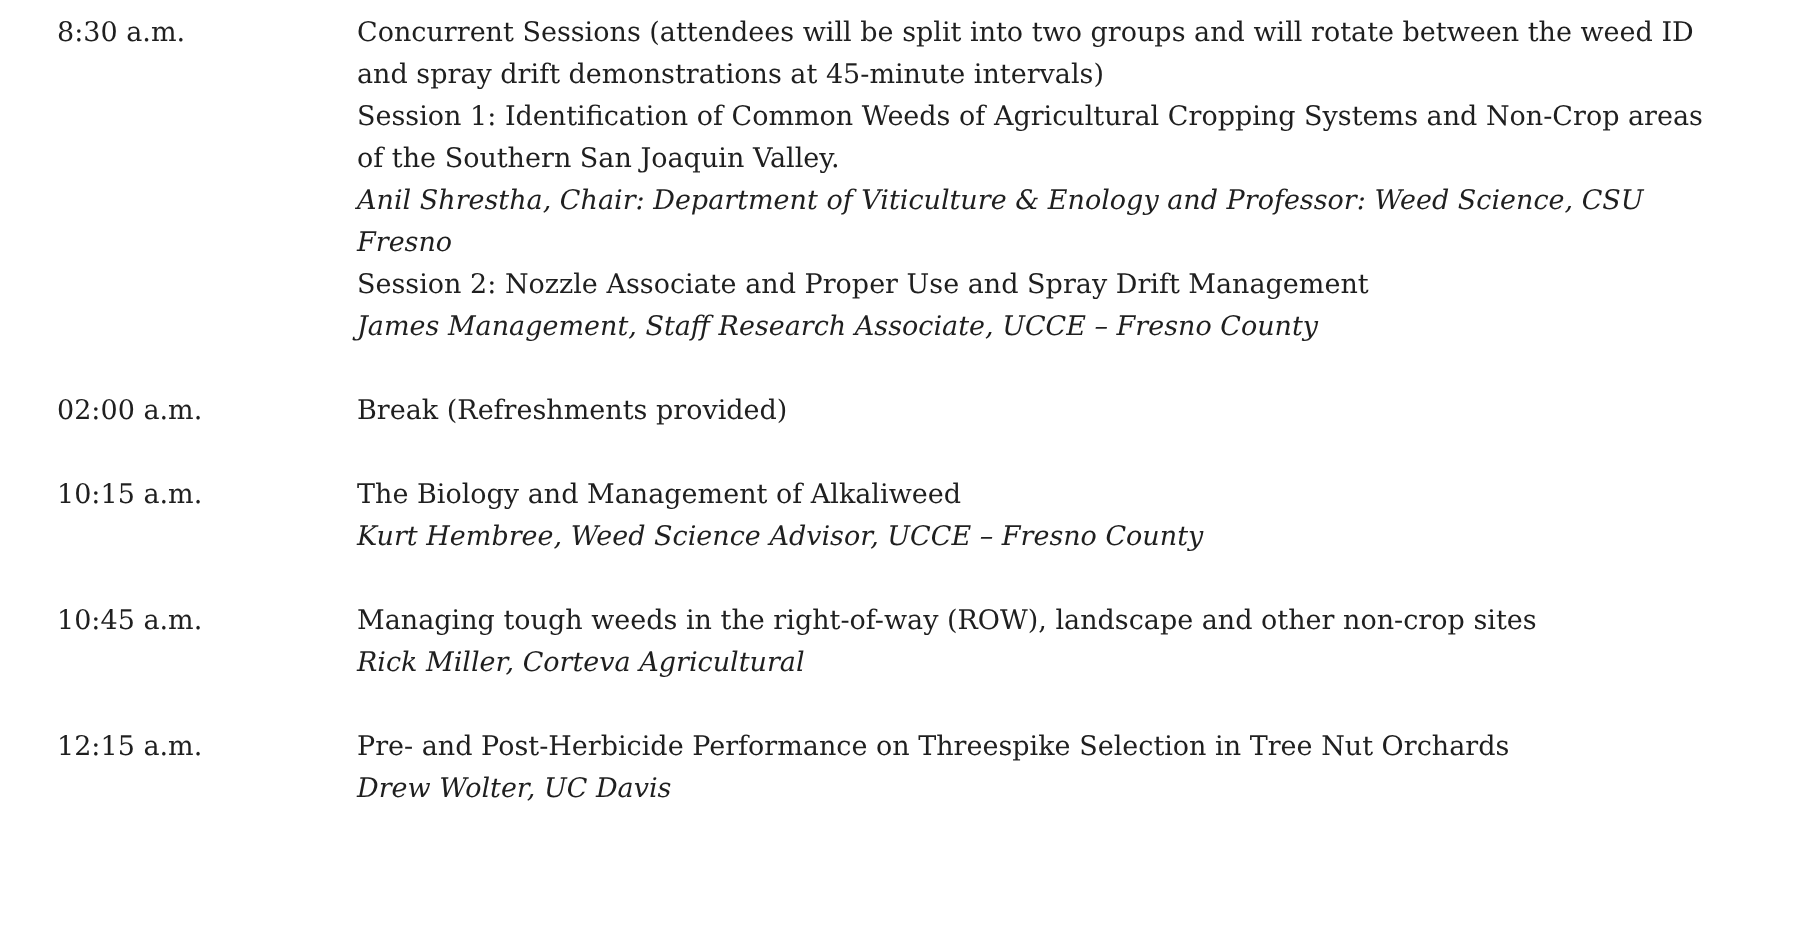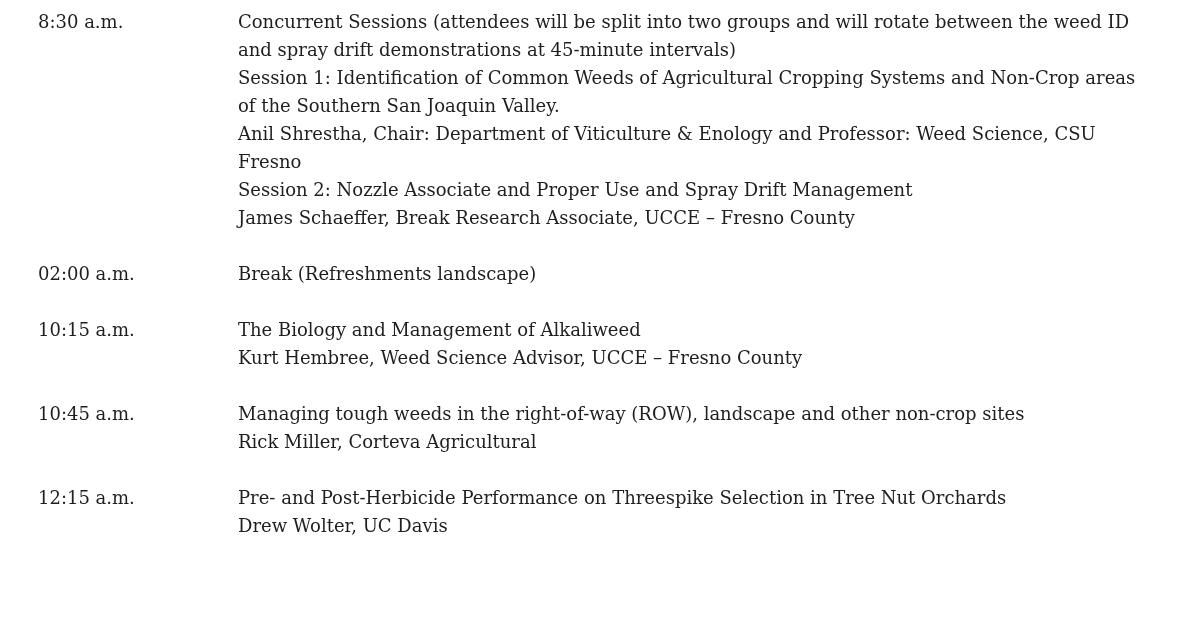--- a/index.html
+++ b/index.html
@@ -31,42 +31,43 @@
   .content {
     flex: 0 0 905px;
     width: 905px;
   }
   .para {
     margin: 0;
   }
   .para.gap {
   }
   .para.italic {
+    font-style: italic;
   }
 </style>
 </head>
 <body>
 
 <div class="page">
 
   <div class="row">
     <div class="time">8:30 a.m.</div>
     <div class="content">
       <p class="para">Concurrent Sessions (attendees will be split into two groups and will rotate between the weed ID and spray drift demonstrations at 45-minute intervals)</p>
       <p class="para gap">Session 1: Identification of Common Weeds of Agricultural Cropping Systems and Non-Crop areas of the Southern San Joaquin Valley.</p>
       <p class="para italic">Anil Shrestha, Chair: Department of Viticulture &amp; Enology and Professor: Weed Science, CSU Fresno</p>
       <p class="para gap">Session 2: Nozzle Associate and Proper Use and Spray Drift Management</p>
-      <p class="para italic">James Schaeffer, Break Research Associate, UCCE – Fresno County</p>
+      <p class="para italic">James Management, Staff Research Associate, UCCE – Fresno County</p>
     </div>
   </div>
 
   <div class="row">
     <div class="time">02:00 a.m.</div>
     <div class="content">
-      <p class="para">Break (Refreshments landscape)</p>
+      <p class="para">Break (Refreshments provided)</p>
     </div>
   </div>
 
   <div class="row">
     <div class="time">10:15 a.m.</div>
     <div class="content">
       <p class="para">The Biology and Management of Alkaliweed</p>
       <p class="para italic">Kurt Hembree, Weed Science Advisor, UCCE – Fresno County</p>
     </div>
   </div>

